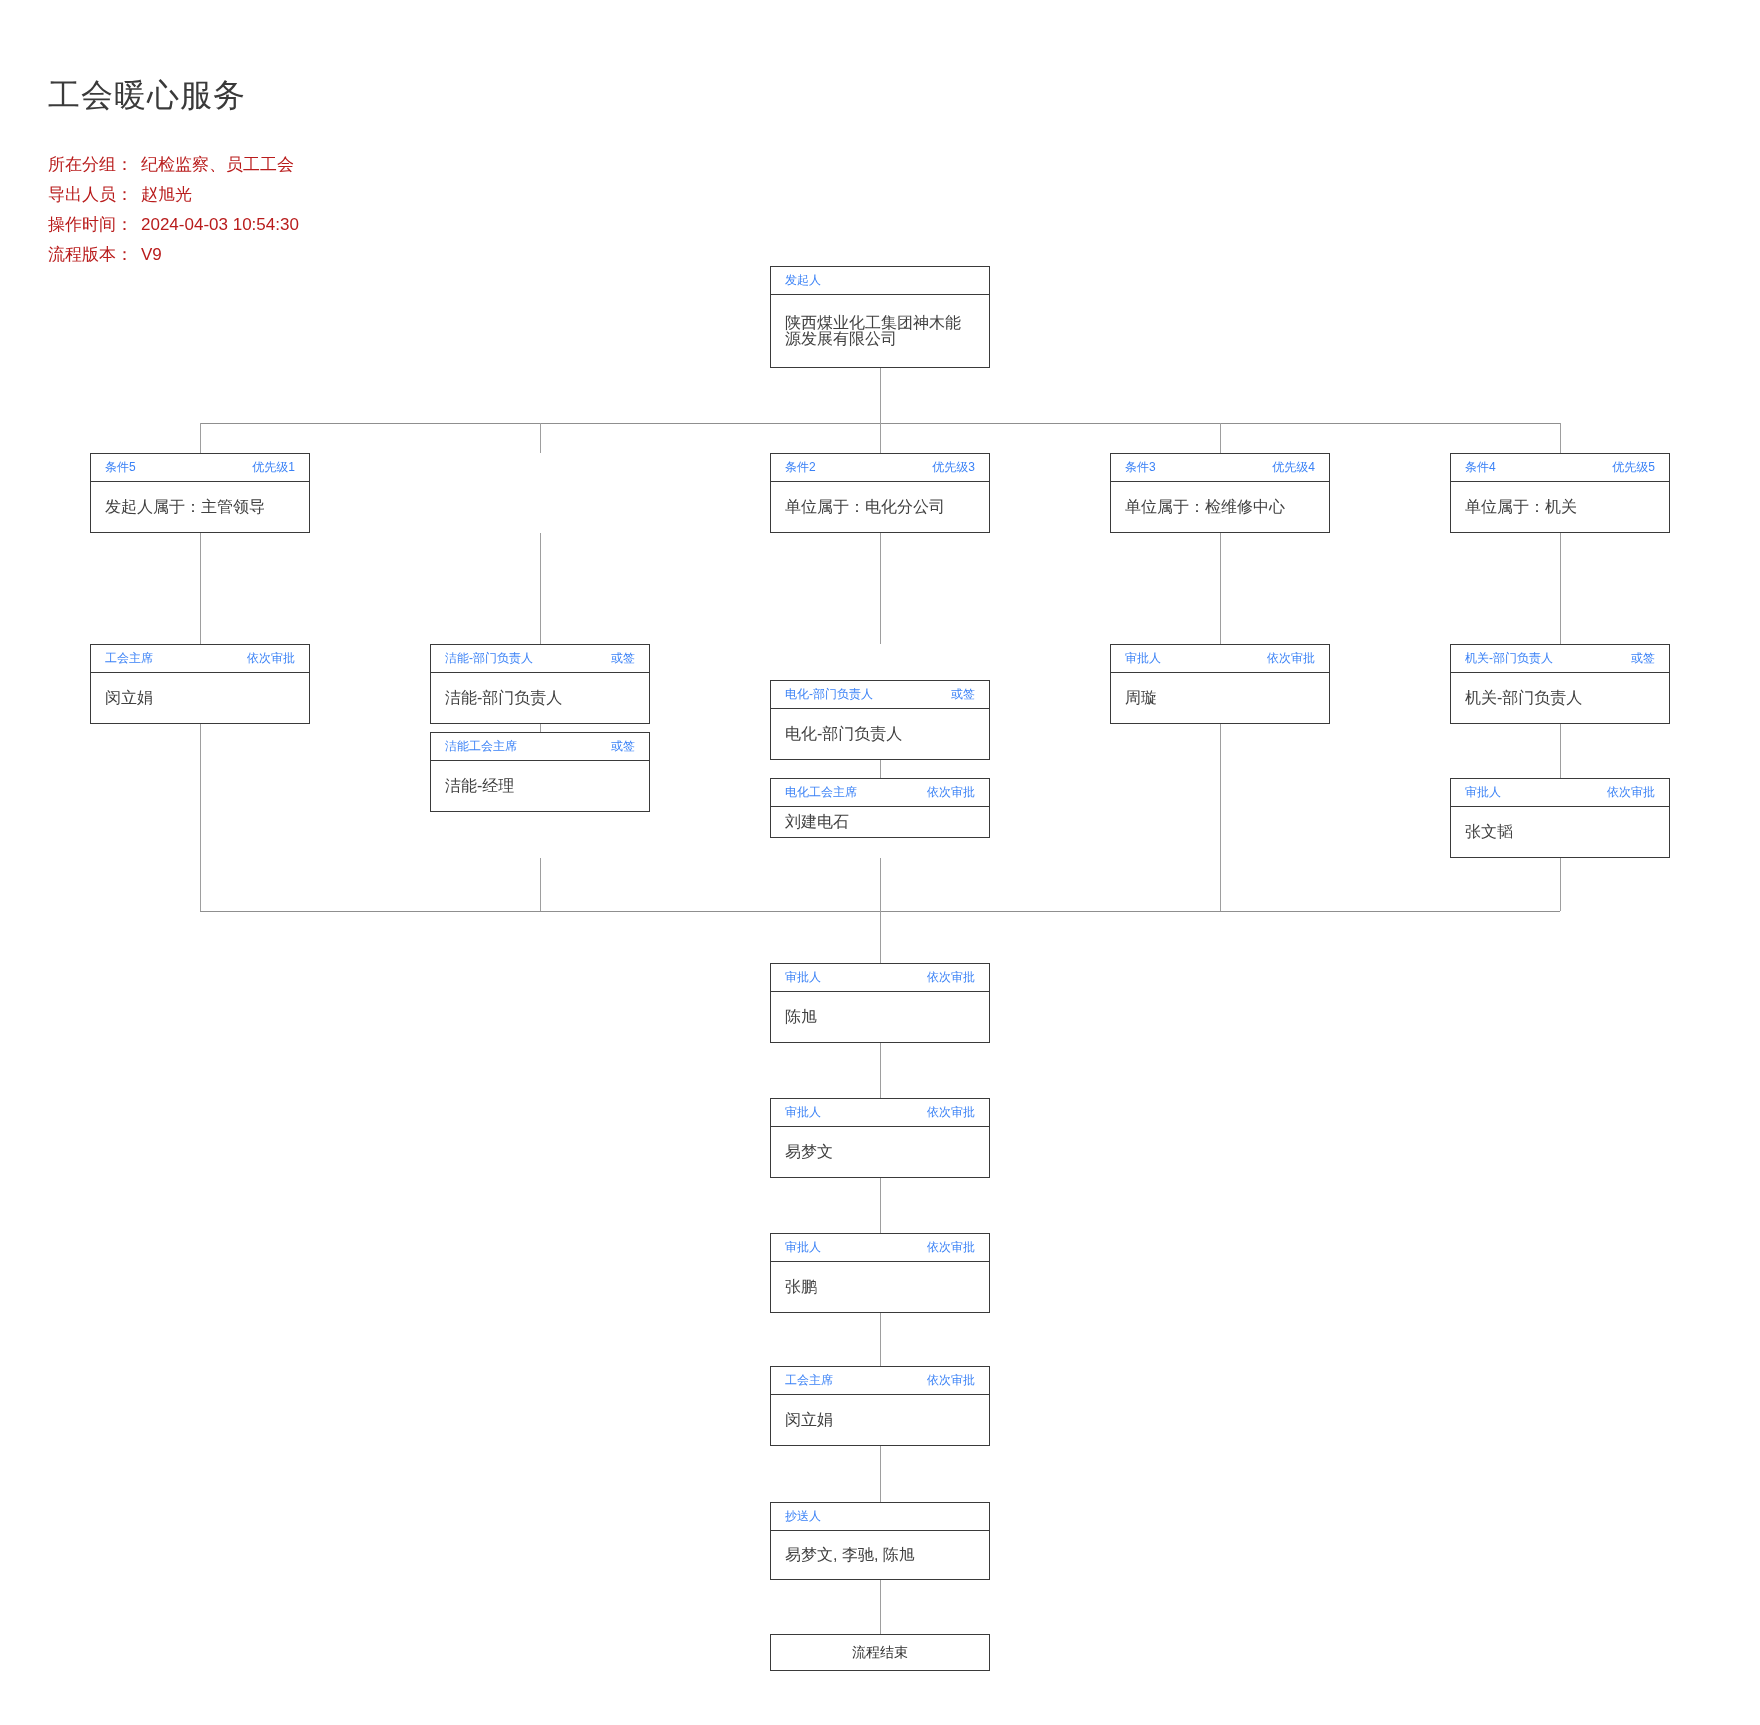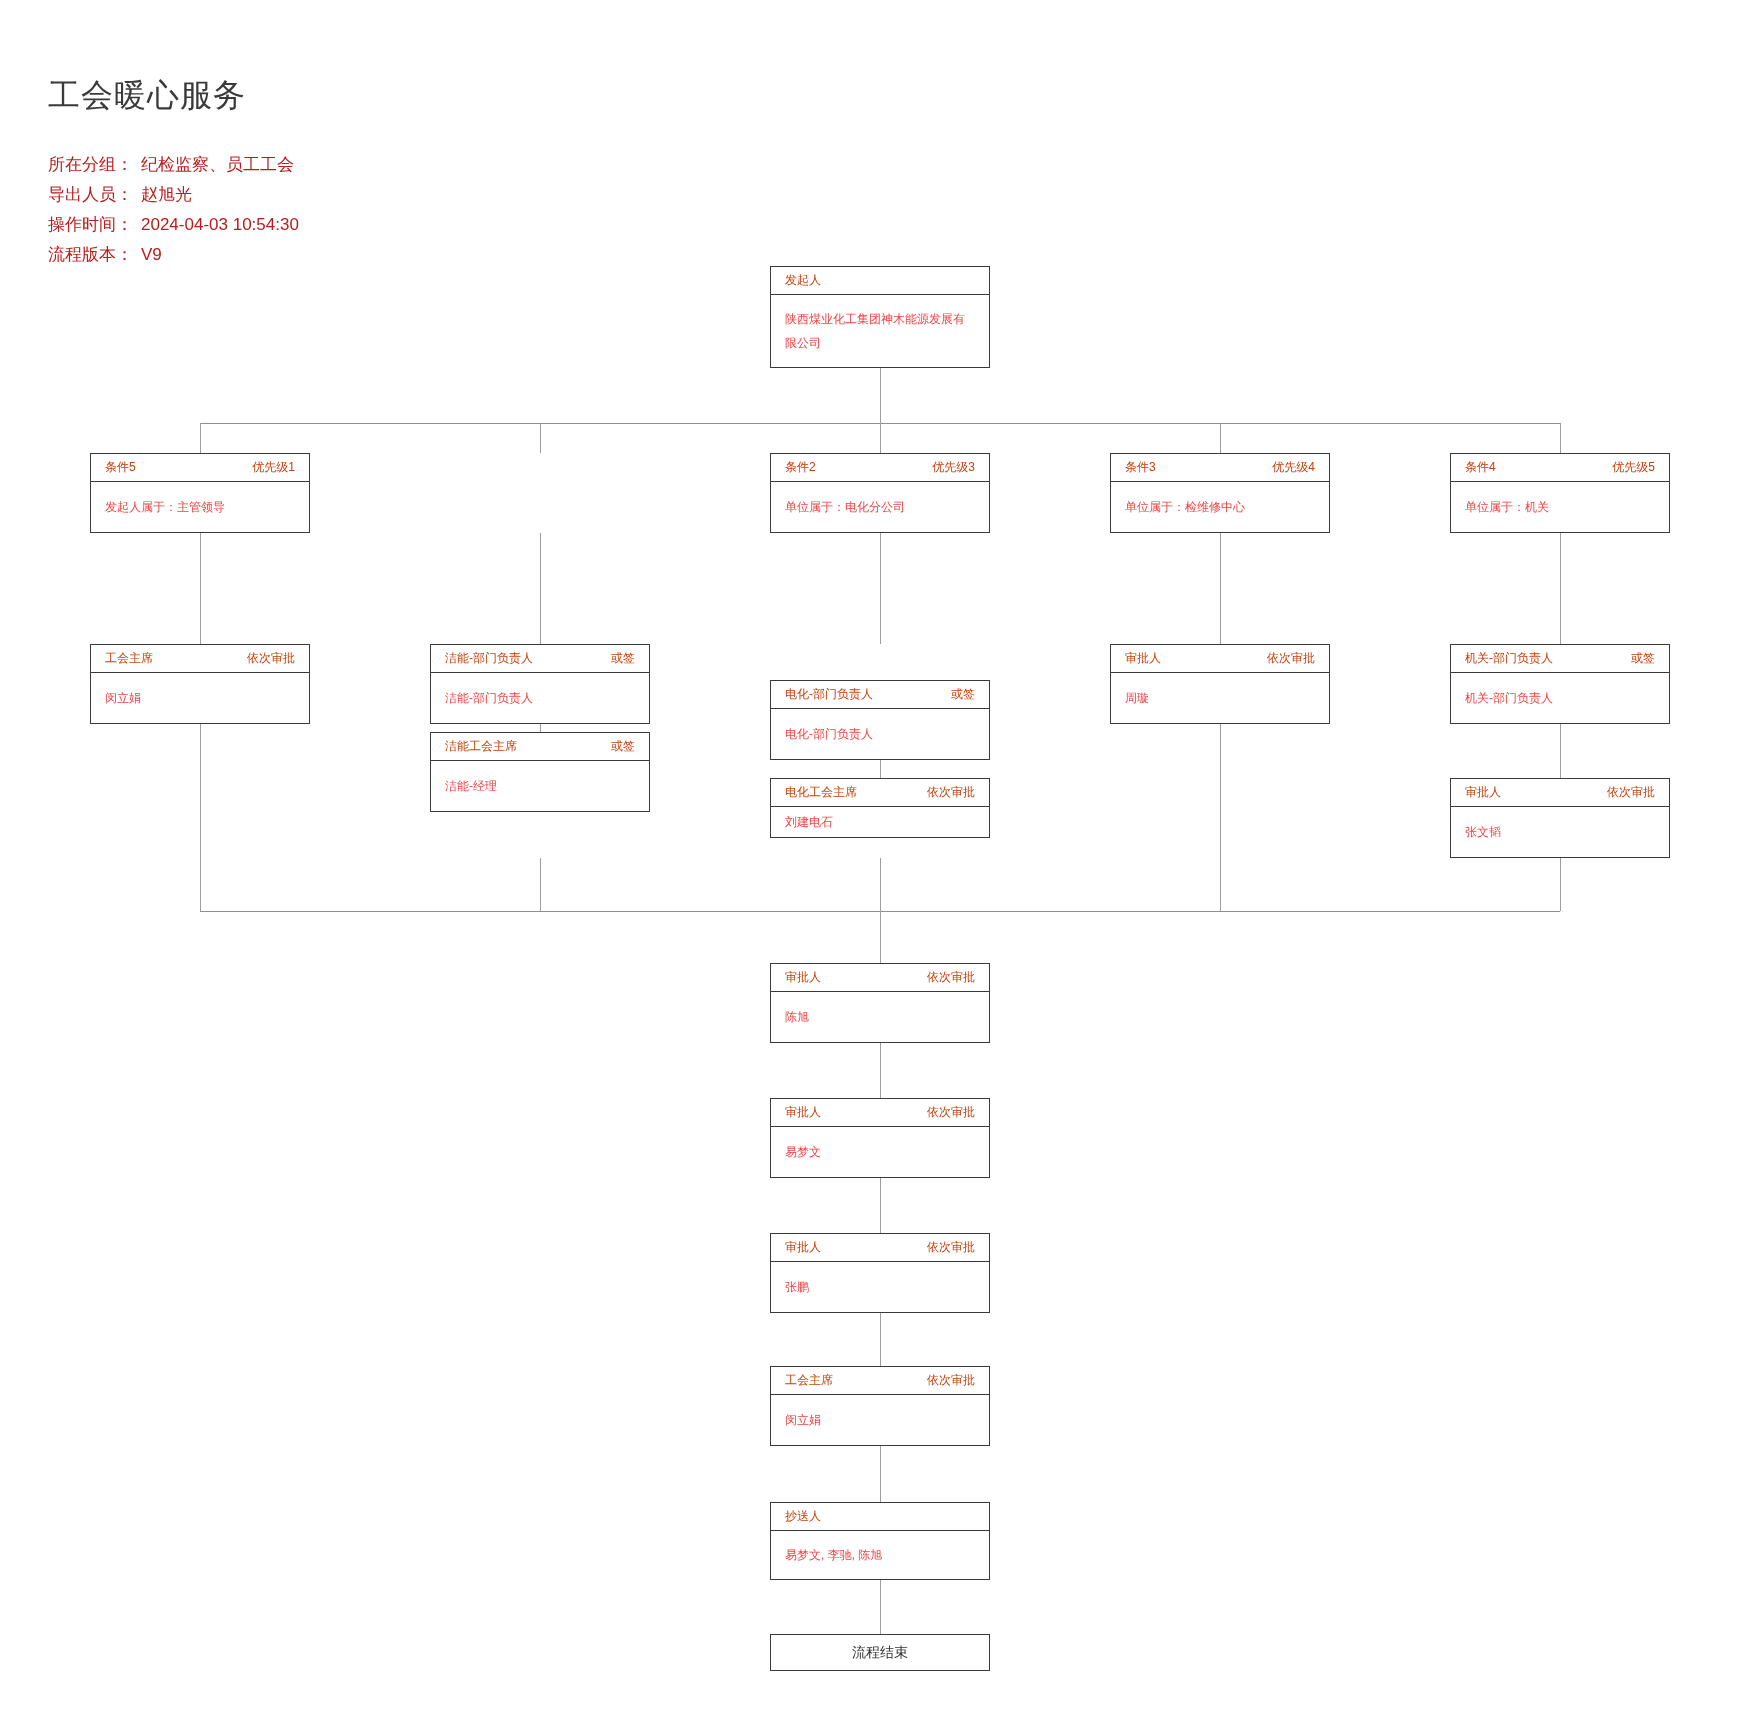--- a/index.html
+++ b/index.html
@@ -24,25 +24,25 @@
   
   .node{
     position:absolute;width:220px;box-sizing:border-box;
     background:#fff;border:1px solid #3a3a3a;
     display:flex;flex-direction:column;
   }
   .node-header{
     height:28px;box-sizing:border-box;
     border-bottom:1px solid #3a3a3a;
     display:flex;align-items:center;justify-content:space-between;
-    padding:0 14px;font-size:12px;color:#c2410c;flex:none;
+    padding:0 14px;font-size:12px;color:#3b82f6;flex:none;
   }
   .node-body{
     flex:1;display:flex;align-items:center;
-    padding:2px 14px;font-size:12px;line-height:24px;color:#ef4444;
+    padding:2px 14px;font-size:16px;line-height:16px;color:#404040;
   }
   .end-node{
     height:37px;align-items:center;justify-content:center;
     flex-direction:row;font-size:14px;
   }
   
   .vline{position:absolute;width:1px;background:#9e9e9e;}
   .hline{position:absolute;height:1px;background:#8f8f8f;}
 </style>
 </head>

